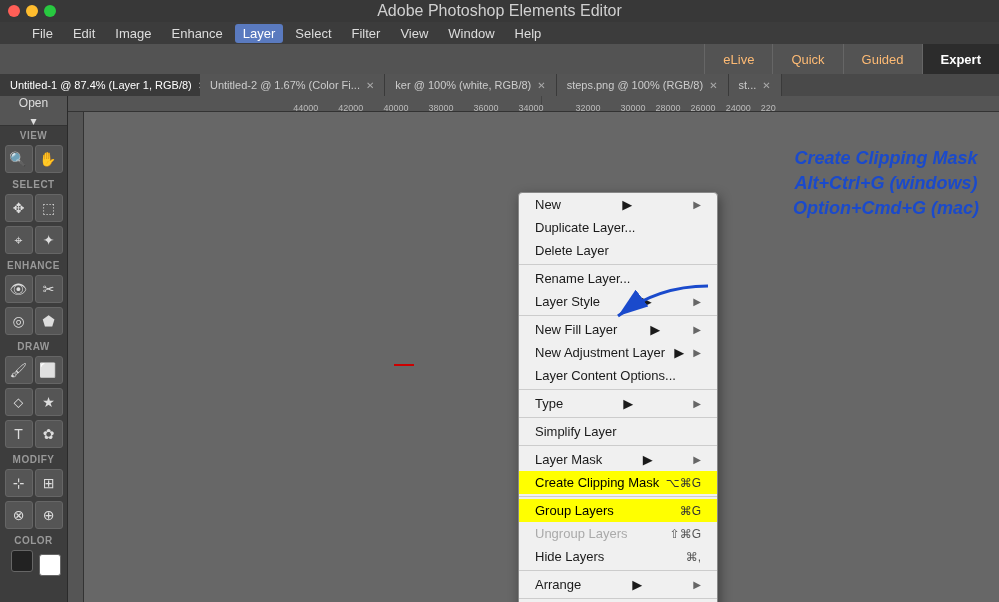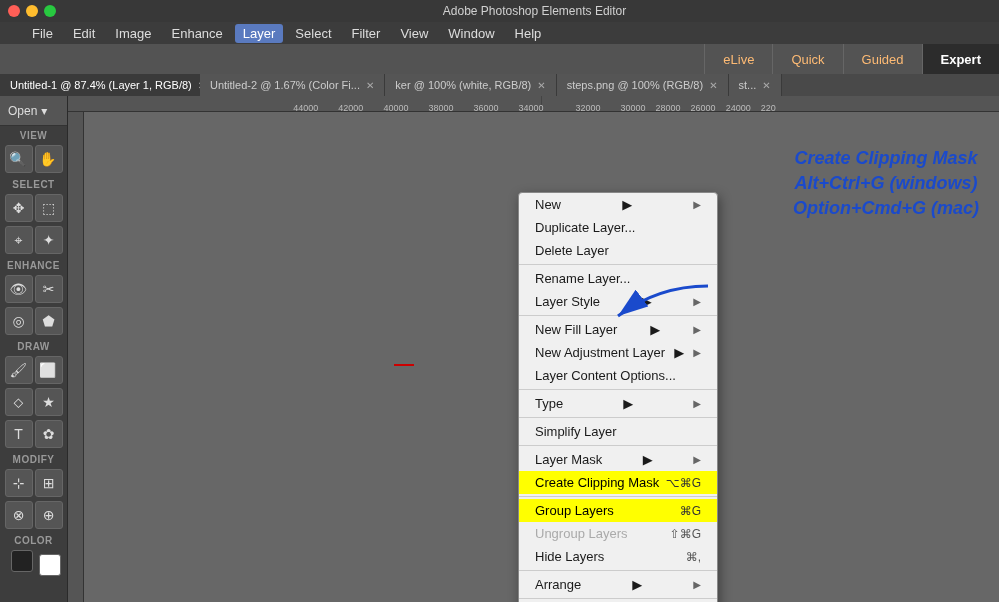--- a/index.html
+++ b/index.html
@@ -33,22 +33,21 @@
       border-radius: 50%;
     }
     .btn-close { background: #ff5f57; }
     .btn-min { background: #ffbd2e; }
     .btn-max { background: #28c940; }
     .titlebar-title {
       position: absolute;
       left: 50%;
       transform: translateX(-50%);
       color: #d0d0d0;
-      font-size: 12px;
-      margin-left: 35px;
+      font-size: 16px;
     }
 
     
     .menubar {
       width: 100%;
       height: 22px;
       background: #3c3c3c;
       display: flex;
       align-items: center;
       padding: 0 4px;
@@ -147,20 +146,21 @@
       height: 30px;
       background: #555;
       display: flex;
       align-items: center;
       padding: 0 8px;
       gap: 4px;
       font-size: 12px;
       color: #ddd;
       cursor: pointer;
       border-bottom: 1px solid #333;
+      flex-direction: column;
     }
     .toolbar-section-label {
       font-size: 10px;
       color: #999;
       text-align: center;
       padding: 4px 0 2px;
       font-weight: 600;
       letter-spacing: 0.5px;
     }
     .toolbar-row {

